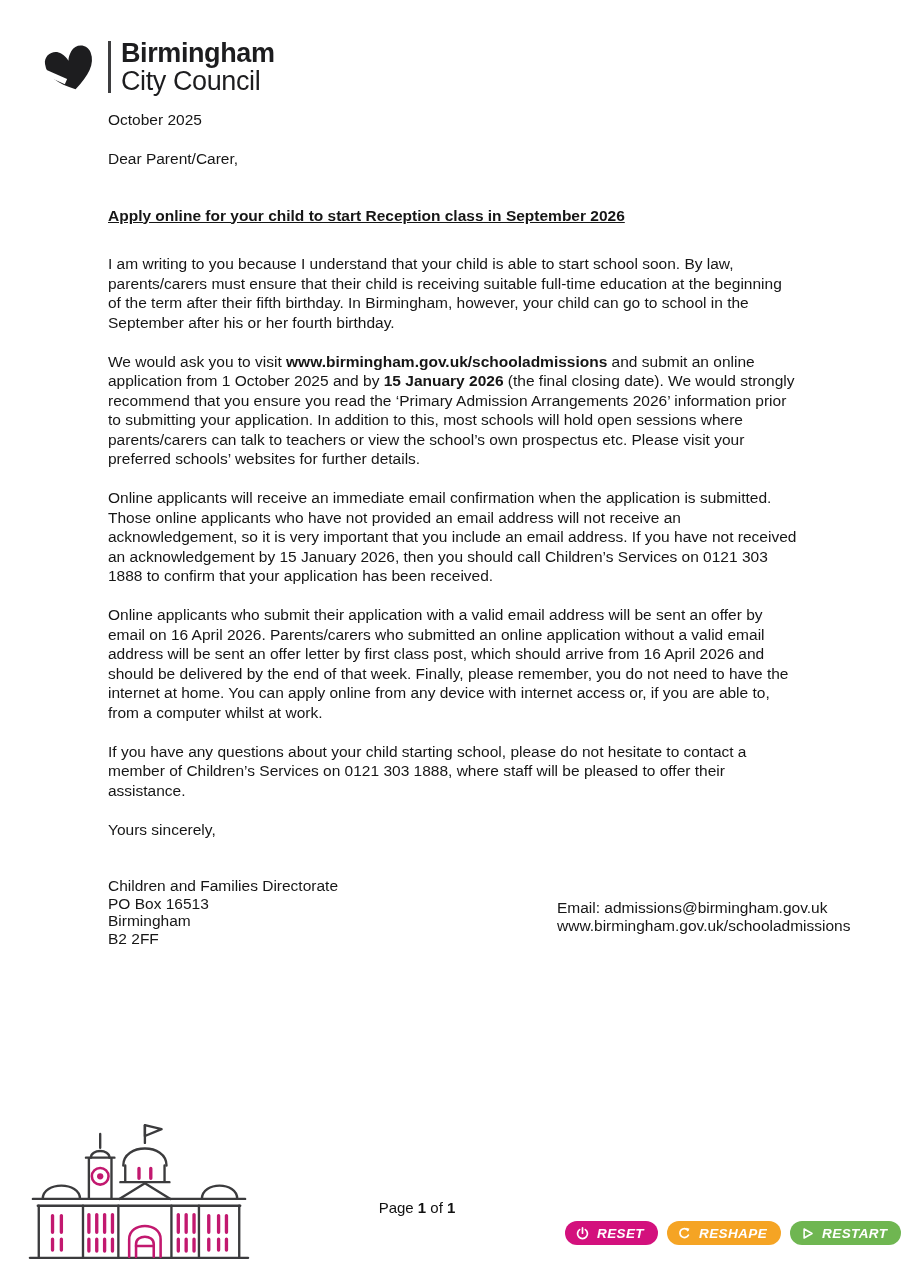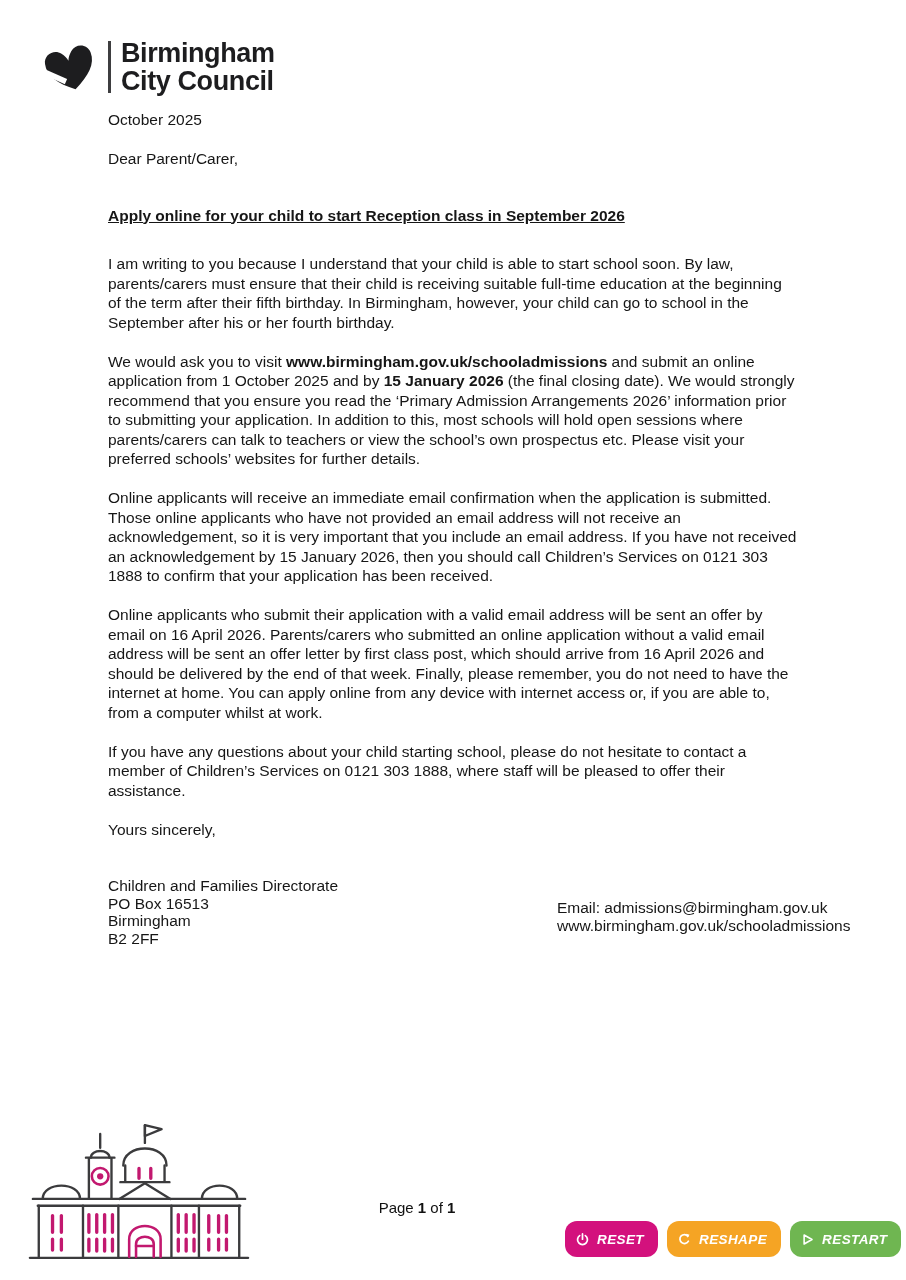--- a/index.html
+++ b/index.html
@@ -8,21 +8,21 @@
     font-family:"Liberation Sans","DejaVu Sans",sans-serif; color:#161616;
     overflow:hidden;
   }
 
   
   .letterhead { position:absolute; left:40px; top:38px; display:flex; align-items:center; }
   .logo-heart { width:60px; height:58px; }
   .logo-divider { width:3px; height:52px; background:#3e3e40; margin:0 10px 0 8px; }
   .logo-text { line-height:28px; color:#1d1d1f; font-size:27px; letter-spacing:-0.4px; }
   .logo-line1 { font-weight:700; }
-  .logo-line2 { font-weight:700; }
+  .logo-line2 { font-weight:400; }
 
   
   .letter-body { position:absolute; left:108px; top:110px; width:690px; font-size:15.5px; line-height:19.5px; }
   .letter-body p { margin:0 0 19.5px 0; }
   p.addressee { margin-bottom:57px; }
   p.salutation { margin-bottom:37px; }
   p.subject { font-weight:700; text-decoration:underline; margin-bottom:29px; }
   p.closing { margin-bottom:38px; }
   .letter-body b { font-weight:700; }
 
@@ -38,21 +38,21 @@
   .bld-pink-thick { stroke:#c2186f; fill:none; stroke-width:3.4; stroke-linecap:round; }
   .bld-pink-fill { fill:#c2186f; stroke:none; }
 
   
   .page-footer { position:absolute; left:0; top:1199px; width:834px; text-align:center; font-size:15px; color:#111; }
   .page-footer b { font-weight:700; }
 
   
   .controls { position:absolute; left:565px; top:1221px; display:flex; gap:9px; }
   .pill {
-    height:36px; border:none; border-radius:12px; display:flex; align-items:center;
+    height:24px; border:none; border-radius:12px; display:flex; align-items:center;
     gap:7px; padding:0 14px 0 10px; color:#ffffff; cursor:pointer;
     font-family:"Liberation Sans","DejaVu Sans",sans-serif;
     font-style:italic; font-weight:700; font-size:13.5px; letter-spacing:0.4px;
   }
   .pill svg { flex:0 0 auto; }
 </style>
 </head>
 <body>
 
 <div class="page">

